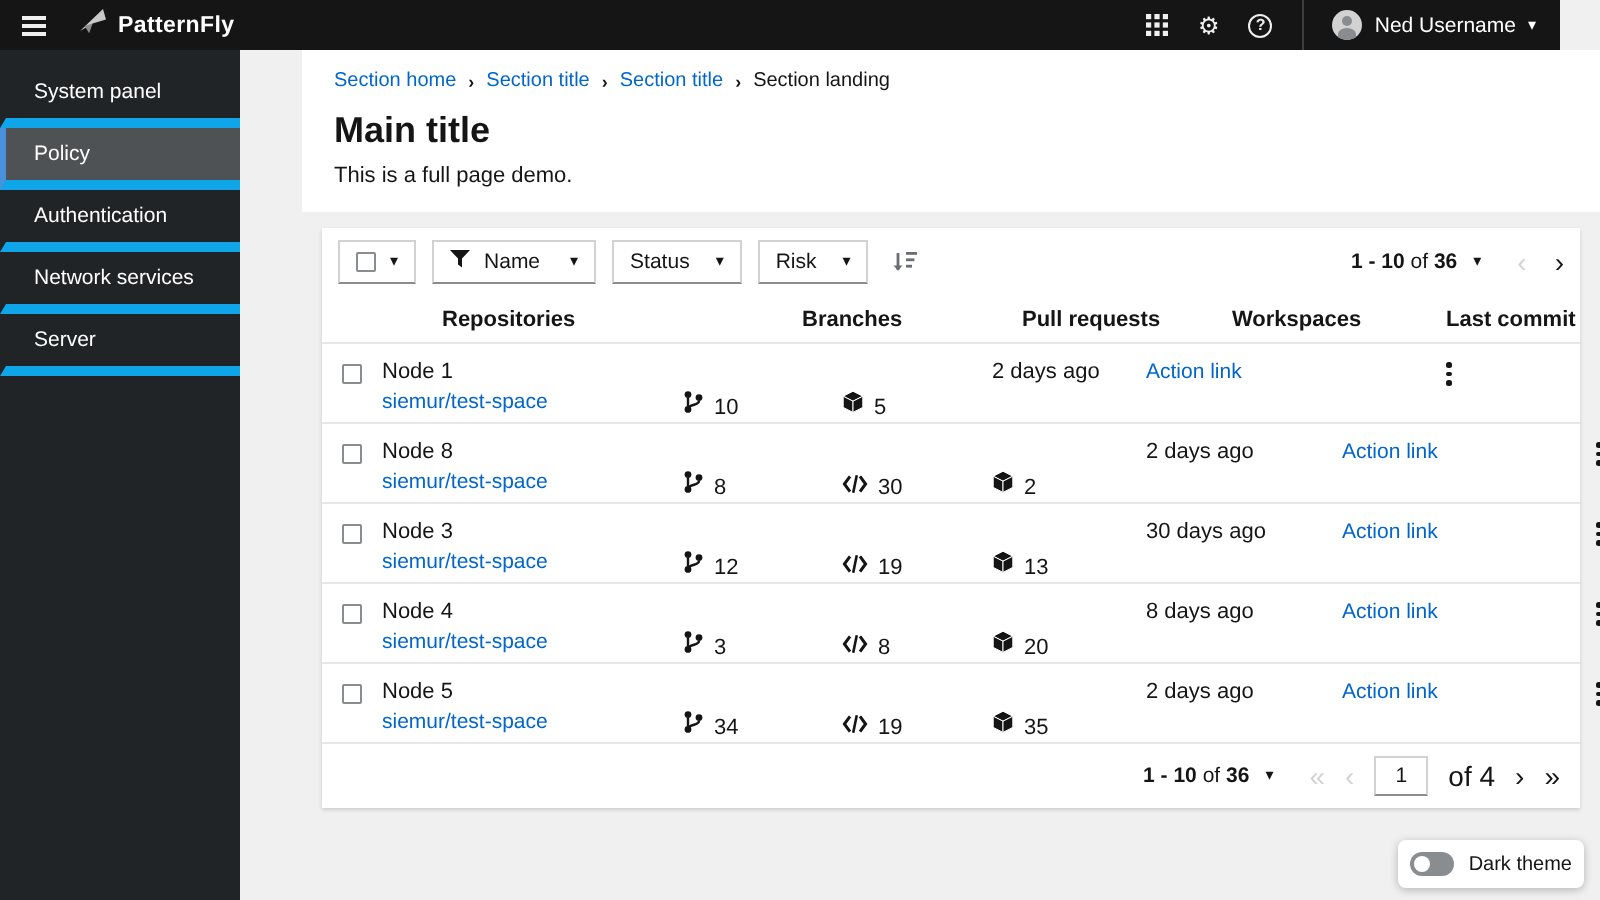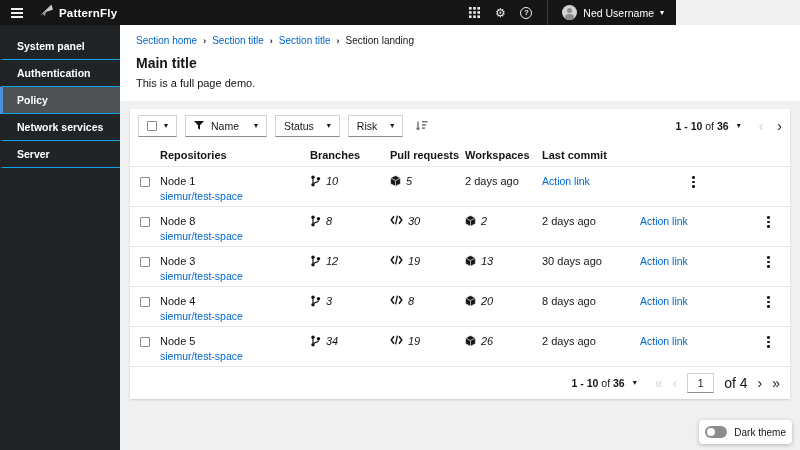--- a/index.html
+++ b/index.html
@@ -1,20 +1,20 @@
 <!DOCTYPE html>
 <html><head>
 <meta charset="utf-8">
 <style>
   * { box-sizing: border-box; margin: 0; padding: 0; }
   html,body { width:800px; height:450px; overflow:hidden; background:#f0f0f0;
     font-family:"Liberation Sans", sans-serif; color:#151515; }
 
   
-  .masthead { position:fixed; top:0; left:0; width:676px; height:25px; background:#151515;
+  .masthead { position:fixed; top:0; left:0; width:780px; height:25px; background:#151515;
     display:flex; align-items:center; color:#fff; z-index:30; }
   .hamburger { width:30px; height:25px; display:flex; flex-direction:column; justify-content:center;
     align-items:center; gap:2px; cursor:pointer; margin-left:2px; }
   .hamburger i { width:12px; height:2px; background:#f0f0f0; display:block; }
   .brand { display:flex; align-items:center; gap:5px; margin-left:6px; }
   .brand-text { font-weight:bold; font-size:11.5px; letter-spacing:.2px; }
   .mast-right { margin-left:auto; display:flex; align-items:center; }
   .mast-icon { width:26px; height:25px; display:flex; align-items:center; justify-content:center;
     color:#f0f0f0; cursor:pointer; }
   .gear-glyph { font-size:12px; line-height:1; }
@@ -24,31 +24,31 @@
     border-left:1px solid #3c3f42; margin-left:8px; cursor:pointer; }
   .avatar { width:15px; height:15px; border-radius:50%; background:#d2d2d2; position:relative; overflow:hidden; }
   .avatar .head { position:absolute; width:5px; height:5px; border-radius:50%; background:#8a8d90; left:5px; top:3px; }
   .avatar .body { position:absolute; width:9px; height:6px; border-radius:50% 50% 0 0; background:#8a8d90; left:3px; top:9px; }
   .user-name { font-size:10.5px; color:#fff; }
   .caret { font-size:8px; line-height:1; color:inherit; }
 
   
   .sidebar { position:fixed; top:25px; left:0; bottom:0; width:120px; background:#212427; padding-top:8px; z-index:20; }
   .nav-item { display:block; padding:7px 8px 7px 14px; font-size:10.5px; color:#fff; cursor:pointer;
-    border-bottom:1px solid #0ea5e9; border-left:3px solid transparent;font-weight:bold; }
+    border-bottom:5px solid #0ea5e9; border-left:3px solid transparent; }
   .nav-item.active { background:#4f5255; border-left-color:#4a90dd; }
 
   
-  .content { margin-left:120px; height:306px; margin-top:25px; }
+  .content { margin-left:120px; height:306px; margin-top:25px;padding-left:31px; }
   .page-head { background:#fff; padding:10px 16px 12px; }
   .breadcrumb { display:flex; align-items:center; gap:6px; font-size:10px; }
   .crumb-link { color:#0066cc; text-decoration:none; cursor:pointer; }
   .crumb-sep { font-size:9px; color:#151515; font-weight:bold; }
   .crumb-current { color:#151515; }
-  .page-title { font-size:14px; font-weight:700; margin-top:9px; }
+  .page-title { font-size:18px; font-weight:700; margin-top:9px; }
   .page-desc { font-size:11px; margin-top:6px; color:#151515; }
 
   
   .card { margin:8px 10px 0; background:#fff; box-shadow:0 1px 2px rgba(3,3,3,.15); }
   .toolbar { display:flex; align-items:center; padding:6px 8px; gap:8px; }
   .ctl { height:22px; border:1px solid #d2d2d2; border-bottom-color:#8a8d90; background:#fff;
     display:flex; align-items:center; gap:7px; padding:0 8px; font-size:10.5px; cursor:pointer; }
   .checkbox { width:10px; height:10px; border:1px solid #8a8d90; border-radius:1px; background:#fff; display:inline-block; }
   .search-box { width:126px; cursor:text; }
   .search-box input { border:0; outline:0; width:100%; font-size:10.5px; font-family:inherit; color:#151515; }
@@ -58,27 +58,27 @@
   .tb-spacer { flex:1; }
   .pg { display:flex; align-items:center; gap:6px; font-size:10.5px; color:#151515; }
   .pg b { font-weight:bold; }
   .pg .caret { margin-left:2px; cursor:pointer; }
   .pg-nav { display:flex; align-items:center; gap:14px; margin-left:12px; }
   .chev { font-size:14px; line-height:1; color:#151515; cursor:pointer; background:none; border:0; font-family:inherit; }
   .chev.disabled { color:#d2d2d2; cursor:default; }
 
   
   .trow { display:grid; grid-template-columns:30px 150px 80px 75px 77px 98px 107px 43px; }
-  .thead { height:23px; align-items:center; font-size:11px; font-weight:bold; }
+  .thead { height:23px; align-items:center; font-size:11px; font-weight:bold;gap:30px; }
   .tbody-row { height:40px; border-top:1px solid #e7e7e7; padding-top:8px; font-size:11px; }
   .cell-check { padding-left:10px; }
   .tbody-row .cell-check { padding-top:2px; }
   .name-line { line-height:13px; }
   .repo-link { font-size:10.5px; color:#0066cc; text-decoration:none; cursor:pointer; display:inline-block; margin-top:2px; line-height:13px; }
-  .metric { display:flex; align-items:flex-start; gap:5px; line-height:13px;font-style:italic; }
+  .metric { display:flex; align-items:flex-end; gap:5px; line-height:13px; }
   .metric svg { flex:0 0 auto; }
   .cell-action { text-align:left; }
   .action-link { color:#0066cc; font-size:10.5px; text-decoration:none; cursor:pointer; line-height:13px; }
   .cell-kebab { display:flex; justify-content:center; }
   .kebab { display:flex; flex-direction:column; gap:2px; padding:1px 6px; cursor:pointer; }
   .kebab i { width:2.5px; height:2.5px; border-radius:50%; background:#151515; display:block; }
 
   
   .card-foot { border-top:1px solid #e7e7e7; height:33px; display:flex; align-items:center;
     justify-content:flex-end; padding:0 10px; }
@@ -137,22 +137,22 @@
           <span class="body"></span>
         </span>
       <span class="user-name">Ned Username</span>
       <span class="caret">▾</span>
     </div>
   </div>
 </header>
 
 <nav class="sidebar">
   <a class="nav-item">System panel</a>
+  <a class="nav-item active">Policy</a>
   <a class="nav-item">Authentication</a>
-  <a class="nav-item active">Policy</a>
   <a class="nav-item">Network services</a>
   <a class="nav-item">Server</a>
 </nav>
 
 <main class="content">
 
   <section class="page-head">
     <div class="breadcrumb">
       <a class="crumb-link">Section home</a>
       <span class="crumb-sep">›</span>
@@ -452,21 +452,21 @@
           <span>19</span>
         </div>
         <div class="metric">
           <span>
             <svg width="11" height="12" viewBox="0 0 11 12">
               <polygon points="5.5,0.6 10.4,3.1 5.5,5.6 0.6,3.1" fill="#151515" stroke="#fff" stroke-width="0.5"></polygon>
               <polygon points="0.6,3.1 5.5,5.6 5.5,11.2 0.6,8.7" fill="#151515" stroke="#fff" stroke-width="0.5"></polygon>
               <polygon points="10.4,3.1 5.5,5.6 5.5,11.2 10.4,8.7" fill="#151515" stroke="#fff" stroke-width="0.5"></polygon>
             </svg>
           </span>
-          <span>26</span>
+          <span>35</span>
         </div>
         <div class="name-line">2 days ago</div>
         <div class="cell-action">
           <a class="action-link">Action link</a>
         </div>
         <div class="cell-kebab">
           <span class="kebab">
               <i></i>
               <i></i>
               <i></i>

